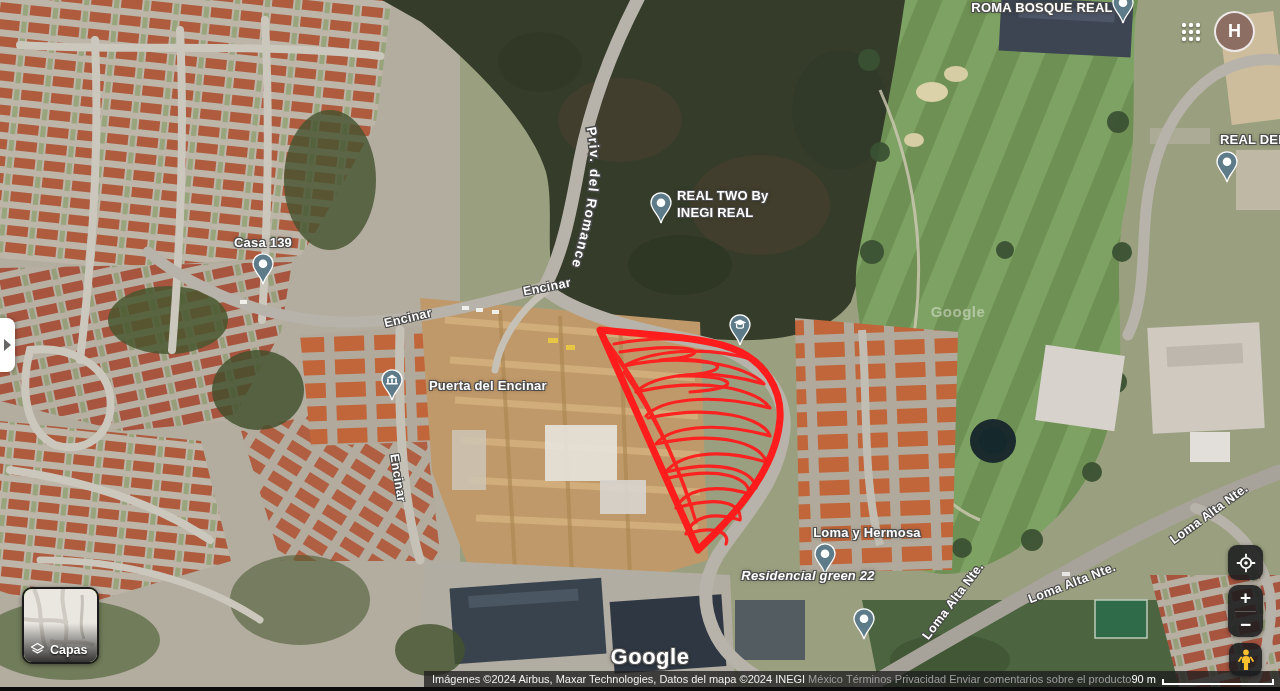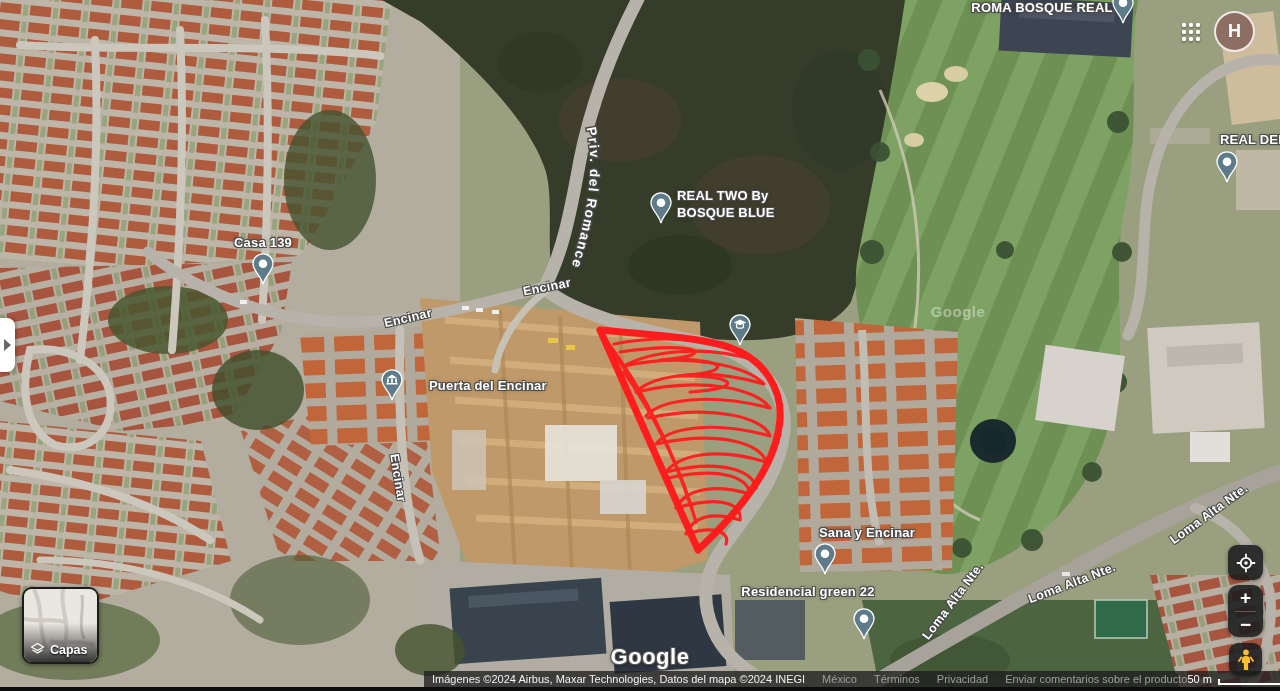--- a/index.html
+++ b/index.html
@@ -55,21 +55,21 @@
     display:flex;align-items:center;justify-content:center;filter:drop-shadow(0 1px 1px rgba(0,0,0,.5));}
   .avatar{position:absolute;left:1214px;top:11px;width:41px;height:41px;border-radius:50%;
     background:#8d6e63;border:2px solid rgba(255,255,255,.85);box-sizing:border-box;color:#fff;
     font-size:18px;font-weight:bold;display:flex;align-items:center;justify-content:center;cursor:pointer;}
 
   
   .bottom-black{position:absolute;left:0;bottom:0;width:100%;height:4px;background:#0c0c0c;}
   .attribution{position:absolute;right:0;bottom:4px;width:856px;height:16px;
     background:rgba(30,30,30,.78);display:flex;align-items:center;padding:0 8px;box-sizing:border-box;
     font-size:11px;color:#e8e8e8;white-space:nowrap;}
-  .attribution a{color:#9f9f9f;text-decoration:none;margin-left:17px;cursor:pointer;}
+  .attribution a{color:#9f9f9f;text-decoration:none;margin-left:3px;cursor:pointer;}
   .attribution .imagery{color:#f2f2f2;}
   .attribution .scale{margin-left:auto;display:flex;align-items:flex-end;gap:6px;color:#fff;}
   .scalebar{display:inline-block;width:112px;height:6px;border-left:2px solid #fff;
     border-right:2px solid #fff;border-bottom:2px solid #fff;box-sizing:border-box;}
 </style>
 </head>
 <body>
 
 <div class="stage">
 
@@ -241,21 +241,21 @@
         </svg></div>
       <div class="poi-label center" style="left: 263px; top: 235px;">
         <div>Casa 139</div>
       </div>
       <div class="pin" style="left: 650px; top: 192px;"><svg width="22" height="32" viewBox="0 0 22 32">
           <path d="M11 0.8C5.4 0.8 1 5.2 1 10.7c0 7.2 8 11.7 10 20.5 2-8.8 10-13.3 10-20.5C21 5.2 16.6 0.8 11 0.8z" fill="#5d7b89" stroke="#ffffff" stroke-width="1.3"></path>
           <circle cx="11" cy="10.7" r="4.3" fill="#fff"></circle>
         </svg></div>
       <div class="poi-label" style="left: 677px; top: 188px;">
         <div>REAL TWO By</div>
-        <div>BOSQUE BLUE</div>
+        <div>INEGI REAL</div>
       </div>
       <div class="pin" style="left: 1216px; top: 151px;"><svg width="22" height="32" viewBox="0 0 22 32">
           <path d="M11 0.8C5.4 0.8 1 5.2 1 10.7c0 7.2 8 11.7 10 20.5 2-8.8 10-13.3 10-20.5C21 5.2 16.6 0.8 11 0.8z" fill="#5d7b89" stroke="#ffffff" stroke-width="1.3"></path>
           <circle cx="11" cy="10.7" r="4.3" fill="#fff"></circle>
         </svg></div>
       <div class="poi-label" style="left: 1220px; top: 132px;">
         <div>REAL DEL</div>
       </div>
       <div class="pin" style="left: 729px; top: 314px;"><svg width="22" height="32" viewBox="0 0 22 32">
           <path d="M11 0.8C5.4 0.8 1 5.2 1 10.7c0 7.2 8 11.7 10 20.5 2-8.8 10-13.3 10-20.5C21 5.2 16.6 0.8 11 0.8z" fill="#5d7b89" stroke="#ffffff" stroke-width="1.3"></path>
@@ -272,27 +272,27 @@
           <rect x="5.3" y="14" width="11.4" height="1.5" fill="#fff"></rect>
         </svg></div>
       <div class="poi-label" style="left: 409px; top: 378px; padding-left: 20px;">
         <div>Puerta del Encinar</div>
       </div>
       <div class="pin" style="left: 814px; top: 543px;"><svg width="22" height="32" viewBox="0 0 22 32">
           <path d="M11 0.8C5.4 0.8 1 5.2 1 10.7c0 7.2 8 11.7 10 20.5 2-8.8 10-13.3 10-20.5C21 5.2 16.6 0.8 11 0.8z" fill="#5d7b89" stroke="#ffffff" stroke-width="1.3"></path>
           <circle cx="11" cy="10.7" r="4.3" fill="#fff"></circle>
         </svg></div>
       <div class="poi-label center" style="left: 867px; top: 525px;">
-        <div>Sana y Encinar</div>
+        <div>Loma y Hermosa</div>
       </div>
       <div class="pin" style="left: 853px; top: 608px;"><svg width="22" height="32" viewBox="0 0 22 32">
           <path d="M11 0.8C5.4 0.8 1 5.2 1 10.7c0 7.2 8 11.7 10 20.5 2-8.8 10-13.3 10-20.5C21 5.2 16.6 0.8 11 0.8z" fill="#5d7b89" stroke="#ffffff" stroke-width="1.3"></path>
           <circle cx="11" cy="10.7" r="4.3" fill="#fff"></circle>
         </svg></div>
-      <div class="poi-label center" style="left: 808px; top: 584px;">
+      <div class="poi-label center" style="left: 808px; top: 568px; font-style: italic;">
         <div>Residencial green 22</div>
       </div>
     </div>
 
   <div class="street-layer">
       <div class="street-label" style="left: 408px; top: 318px; --rot: -13deg;">Encinar</div>
       <div class="street-label" style="left: 547px; top: 287px; --rot: -11deg;">Encinar</div>
       <div class="street-label" style="left: 398px; top: 478px; --rot: 81deg;">Encinar</div>
       <div class="street-label" style="left: 953px; top: 601px; --rot: -53deg;">Loma Alta Nte.</div>
       <div class="street-label" style="left: 1072px; top: 583px; --rot: -21deg;">Loma Alta Nte.</div>
@@ -356,17 +356,17 @@
   <div class="avatar">H</div>
 
   <div class="bottom-black"></div>
   <div class="attribution">
     <span class="imagery">Imágenes ©2024 Airbus, Maxar Technologies, Datos del mapa ©2024 INEGI</span>
     <a>México</a>
     <a>Términos</a>
     <a>Privacidad</a>
     <a>Enviar comentarios sobre el producto</a>
     <span class="scale">
-      <span>50 m</span>
+      <span>90 m</span>
       <span class="scalebar"></span>
     </span>
   </div>
 </div>
 
 </body></html>

